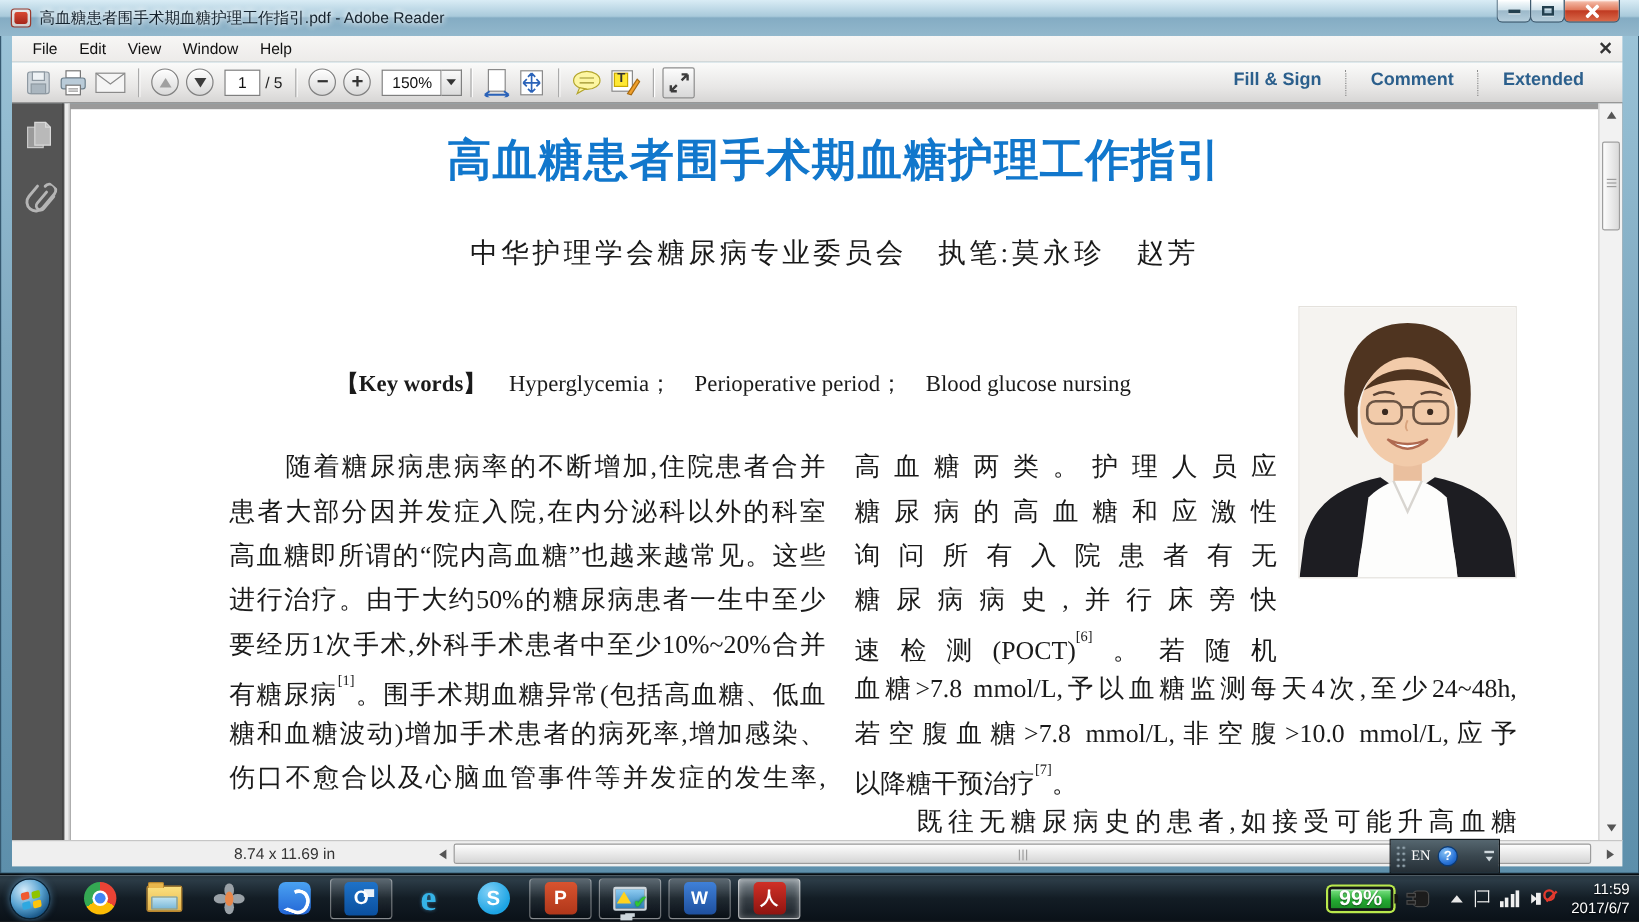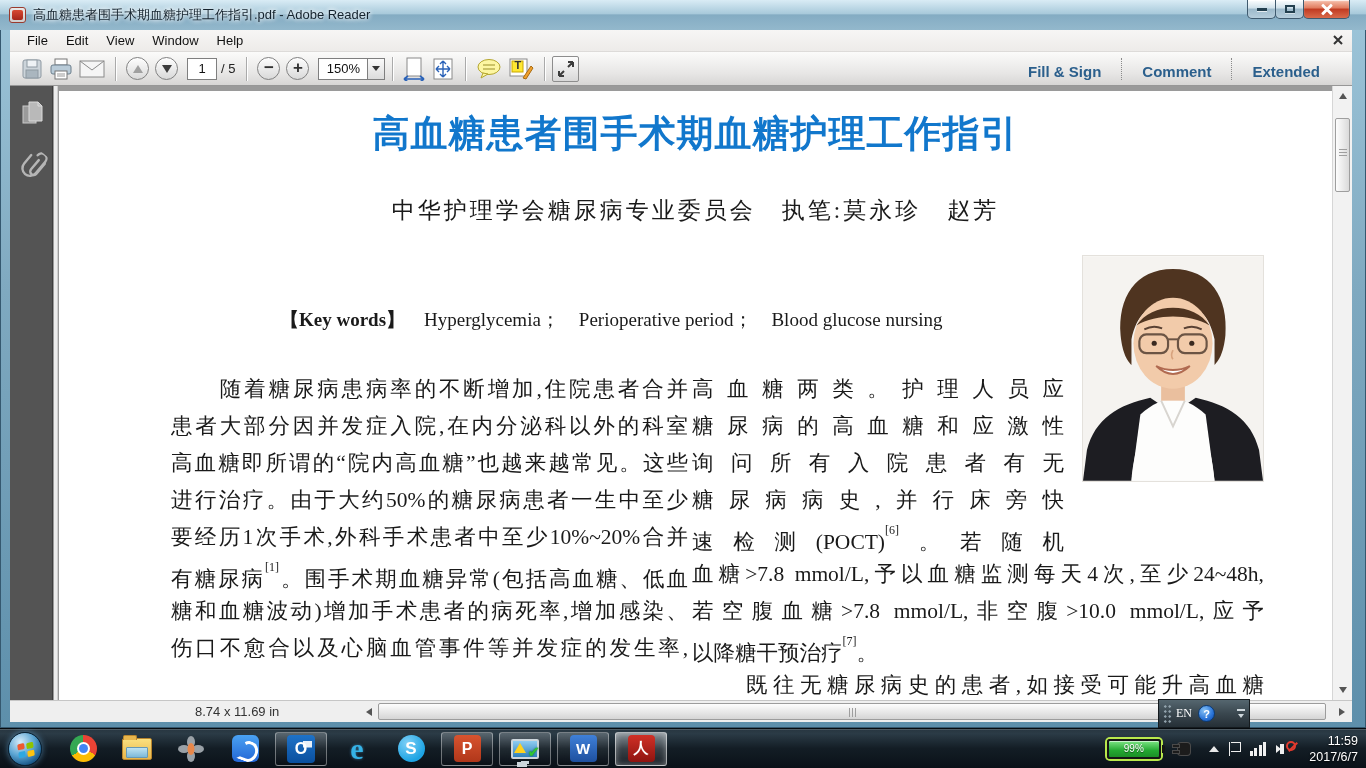--- a/index.html
+++ b/index.html
@@ -52,21 +52,21 @@
   .tri-down{width:0;height:0;border-left:5px solid transparent;border-right:5px solid transparent;border-top:8px solid #3c3c3c;}
   .pm{font-size:17px;font-weight:bold;color:#333;line-height:1;margin-top:-2px;}
   .pagebox{width:30px;height:22px;background:#fff;border:1px solid #7f7f7f;margin:0 4px 0 6px;
     font-size:13px;color:#111;text-align:center;line-height:20px;}
   .pagetotal{font-size:13px;color:#222;margin-right:4px;}
   .zoombox{width:50px;height:22px;background:#fff;border:1px solid #7f7f7f;margin-left:6px;
     font-size:13px;color:#111;text-align:center;line-height:20px;}
   .zoombtn{width:17px;height:22px;border:1px solid #7f7f7f;border-left:none;
     background:linear-gradient(#fafafa,#dcdcdc);display:flex;align-items:center;justify-content:center;}
   .tri-sm{width:0;height:0;border-left:4px solid transparent;border-right:4px solid transparent;border-top:5px solid #333;}
-  .toolbar-right{margin-left:auto;display:flex;align-items:flex-end;}
+  .toolbar-right{margin-left:auto;display:flex;align-items:flex-start;}
   .rlabel{font-size:15px;font-weight:bold;color:#2b5f8c;padding:0 20px;}
   .dotsep{width:1px;height:22px;border-left:1px dotted #8a8a8a;}
   .btnframe{width:27px;height:26px;border:1px solid #8d8d8d;border-radius:2px;
     background:linear-gradient(#fdfdfd,#d8d8d8);display:flex;align-items:center;justify-content:center;}
 
   
   .docarea{position:absolute;left:10px;top:86px;width:1342px;height:614px;background:#9a9a9a;overflow:hidden;}
   .sidebar{position:absolute;left:0;top:0;width:43px;height:100%;background:#545454;border-right:1px solid #3e3e3e;}
   .splitter{position:absolute;left:44px;top:0;width:4px;height:100%;background:#ececec;border-right:1px solid #cfcfcf;}
   .side-ico{position:absolute;left:10px;}
@@ -74,21 +74,21 @@
 
   .doc-title{position:absolute;left:0;top:18px;width:100%;text-align:center;
     font-family:"Liberation Sans","DejaVu Sans",sans-serif;font-weight:bold;font-size:37px;
     color:#1177cc;letter-spacing:1px;}
   .doc-byline{position:absolute;left:0;top:104px;width:100%;text-align:center;
     font-family:"Liberation Serif","DejaVu Serif",serif;font-size:23px;letter-spacing:3px;color:#1a1a1a;}
   .kwline{position:absolute;left:221px;font-size:19px;color:#1a1a1a;
     font-family:"Liberation Serif","DejaVu Serif",serif;}
   .kwlabel{font-weight:bold;}
   .col{position:absolute;font-family:"Liberation Serif","DejaVu Serif",serif;font-size:21.5px;color:#1a1a1a;}
-  .line{height:37px;line-height:37px;overflow:hidden;}
+  .line{height:37px;line-height:37px;overflow:hidden;margin-left:20px;}
   .line.just{text-align:justify;text-align-last:justify;}
   .line sup{font-size:12px;position:relative;top:-7px;}
   .photo{position:absolute;left:1023px;top:164px;width:182px;height:227px;border:1px solid #e4e1dc;}
   .photo-caption{position:absolute;left:1013px;top:400px;width:202px;text-align:center;
     font-family:"Liberation Serif","DejaVu Serif",serif;font-size:17.5px;color:#1a1a1a;}
 
   
   .vscroll{position:absolute;right:0;top:0;width:20px;height:100%;background:#f2f2f2;border-left:1px solid #d6d6d6;}
   .vs-up,.vs-down{position:absolute;left:0;width:100%;height:16px;display:flex;align-items:center;justify-content:center;}
   .vs-up{top:2px;} .vs-down{bottom:2px;}
@@ -175,21 +175,21 @@
   .monitor::after{content:"";position:absolute;left:8px;bottom:-7px;width:8px;height:3px;background:#cdd6dc;box-shadow:-3px 2px 0 1px #cdd6dc;}
   .warn{position:absolute;left:1px;top:2px;width:0;height:0;border-left:6px solid transparent;
     border-right:6px solid transparent;border-bottom:10px solid #ffd21e;}
   .check{position:absolute;right:-3px;bottom:-4px;color:#2fc632;font-size:15px;font-weight:bold;text-shadow:0 0 2px #063;}
   .word{width:27px;height:27px;border-radius:4px;background:linear-gradient(#3f80d8,#1e509f);color:#fff;font-size:15px;}
   .adobe{width:27px;height:27px;border-radius:4px;background:linear-gradient(#d03026,#8f1410);color:#fff;font-size:15px;}
 
   .tray{margin-left:auto;display:flex;align-items:center;height:100%;padding-right:8px;}
   .battery{width:54px;height:20px;border:2px solid #151515;border-radius:3px;position:relative;margin-right:3px;
     background:linear-gradient(#7ce584,#23a831 60%,#1c8f27);box-shadow:0 0 0 2px #b9e84c,inset 0 1px 0 rgba(255,255,255,.6);
-    color:#fff;font-size:10px;font-weight:normal;display:flex;align-items:center;justify-content:center;
+    color:#fff;font-size:18px;font-weight:bold;display:flex;align-items:center;justify-content:center;
     text-shadow:0 1px 1px rgba(0,0,0,.5);}
   .battery::after{content:"";position:absolute;right:-6px;top:4px;width:3px;height:8px;background:#151515;border-radius:0 2px 2px 0;}
   .plug{width:22px;height:18px;position:relative;margin:0 10px 0 8px;}
   .plug i{position:absolute;background:#1c1c1c;box-shadow:0 0 0 1px #4a4a4a;}
   .plug i:nth-child(1){left:6px;top:3px;width:12px;height:12px;border-radius:3px;}
   .plug i:nth-child(2){left:1px;top:5px;width:6px;height:2px;}
   .plug i:nth-child(3){left:1px;top:11px;width:6px;height:2px;}
   .tray-ico{display:flex;align-items:center;justify-content:center;margin:0 5px;}
   .tri-hid{width:0;height:0;border-left:5px solid transparent;border-right:5px solid transparent;border-bottom:6px solid #e8e8e8;}
   .flagico{width:11px;height:14px;position:relative;}

